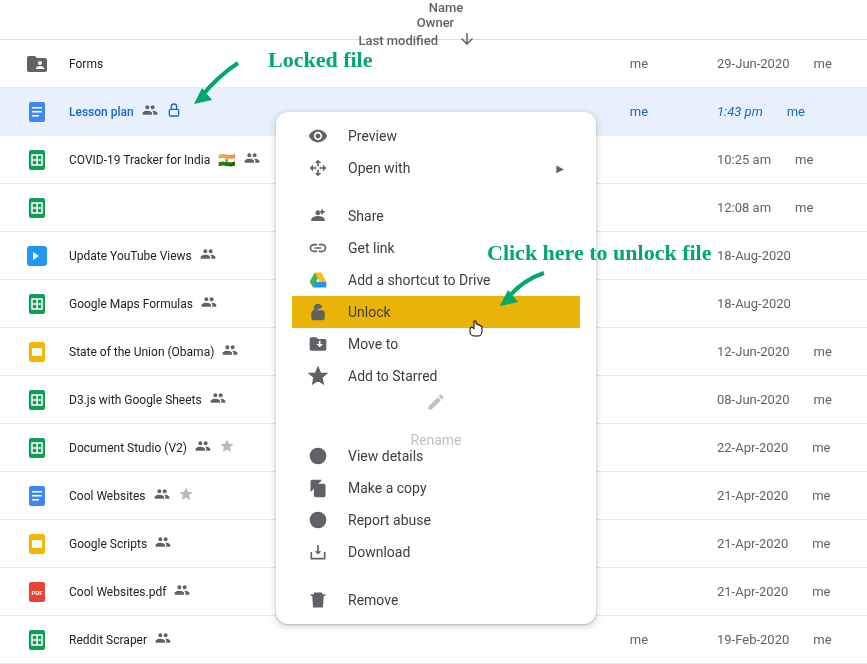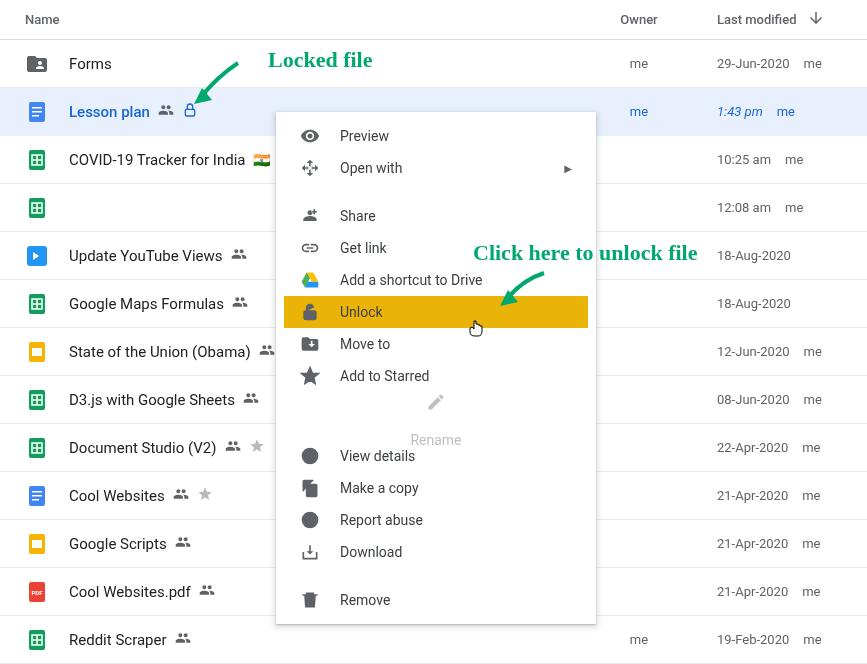--- a/index.html
+++ b/index.html
@@ -1,40 +1,40 @@
 <!DOCTYPE html>
 <html><head>
 <meta charset="utf-8">
 <style>
 * { margin:0; padding:0; box-sizing:border-box; }
 body { font-family:Roboto,Arial,sans-serif; font-size:13px; color:#3c4043; background:#fff; width:867px; }
-.header-row { display:flex; align-items:center; height:40px; border-bottom:1px solid #dadce0; color:#5f6368; font-weight:500; }
+.header-row { display:flex; align-items:center; height:40px; border-bottom:1px solid #dadce0; color:#5f6368; font-weight:500;flex-direction:column; }
 .col-name { flex:1; padding-left:25px; }
 .col-owner { width:160px; padding-left:4px;text-align:center; }
-.col-mod { width:150px; display:flex; align-items:center; gap:10px; }
+.col-mod { width:150px; display:flex; align-items:center; gap:20px; }
 .row { display:flex; align-items:center; height:48px; border-bottom:1px solid #e8eaed; position:relative; }
 .row.selected { background:#e8f0fe; color:#1967d2; border-bottom-color:#e8f0fe; }
 .row .col-name { display:flex; align-items:center; gap:20px; }
 .fi { width:24px; height:24px; display:flex; align-items:center; justify-content:center; border-radius:2px; }
 .fi svg { width:24px; height:24px; }
 .name-wrap { display:flex; align-items:center; gap:8px; }
-.fname { font-size:15px; color:#202124; }
+.fname { font-size:12px; color:#202124; }
 .row.selected .fname { color:#1967d2; font-weight:500; }
 .shared-icon { color:#5f6368; }
 .muted-icon { color:#b8bbbe; }
 .owner { color:#5f6368; }
 .row.selected .owner { color:#1967d2; }
 .mod { color:#5f6368; }
 .row.selected .mod { color:#1967d2;font-style:italic; }
 .mod-by { color:#5f6368; margin-left:4px; }
 .row.selected .mod-by { color:#1967d2; }
 .lock-icon { color:#5f6368; }
 .row.selected .lock-icon { color:#1967d2; }
 .flag { font-size:14px; }
-.ctx { position:absolute; left:276px; top:112px; width:320px; background:#fff; border-radius:0; box-shadow:0 2px 6px 2px rgba(60,64,67,.15),0 1px 2px rgba(60,64,67,.3); padding:8px 8px; z-index:20; }
+.ctx { position:absolute; left:276px; top:112px; width:320px; background:#fff; border-radius:12px; box-shadow:0 2px 6px 2px rgba(60,64,67,.15),0 1px 2px rgba(60,64,67,.3); padding:8px 16px; z-index:20; }
 .ctx-item { display:flex; align-items:center; height:32px; padding:0 16px; gap:20px; color:#3c4043; font-size:14px; cursor:pointer; position:relative; }
 .ctx-item.hover { background:#eab308; }
 .ctx-item.disabled { color:#bdc1c6;flex-direction:column; }
 .ctx-item .cicon { width:20px; height:20px; display:flex; align-items:center; justify-content:center; color:#5f6368; flex-shrink:0; }
 .ctx-item.disabled .cicon { color:#bdc1c6; }
 .ctx-sep { height:16px; }
 .ctx-item .chev { position:absolute; right:16px; color:#5f6368; font-size:10px; }
 .anno { position:absolute; font-family:'Comic Sans MS','Marker Felt',cursive; font-weight:700; font-size:22px; color:#00a86b; z-index:30; pointer-events:none; }
 .cursor-ptr { position:absolute; left:468px; top:320px; z-index:25; pointer-events:none; }
 </style>
@@ -474,21 +474,21 @@
       <span>Remove</span>
     </div>
   </div>
 
 <div class="anno" style="left:268px;top:47px;">Locked file</div>
 <svg class="anno" style="left:188px;top:58px;" width="60" height="50">
   <path d="M50,5 Q30,18 12,40" stroke="#00a86b" stroke-width="4" fill="none"></path>
   <path d="M6,46 L14,30 L24,42 Z" fill="#00a86b"></path>
 </svg>
 
-<div class="anno" style="left:473px;top:240px;">Click here to unlock file</div>
+<div class="anno" style="left:487px;top:240px;">Click here to unlock file</div>
 <svg class="anno" style="left:494px;top:268px;" width="60" height="45">
   <path d="M50,5 Q28,12 12,32" stroke="#00a86b" stroke-width="4" fill="none"></path>
   <path d="M6,38 L14,22 L24,34 Z" fill="#00a86b"></path>
 </svg>
 
 <div class="cursor-ptr">
   <svg width="16" height="18" viewBox="0 0 16 18">
       <path d="M6,1 L6,9 L4,7 L2,8 L2,12 Q2,16 7,16 L10,16 Q14,16 14,11 L14,6 L12,6 L12,5 L10,5 L10,4 L8,4 L8,1 Z" fill="#fff" stroke="#000" stroke-width="1"></path>
     </svg>
 </div>

